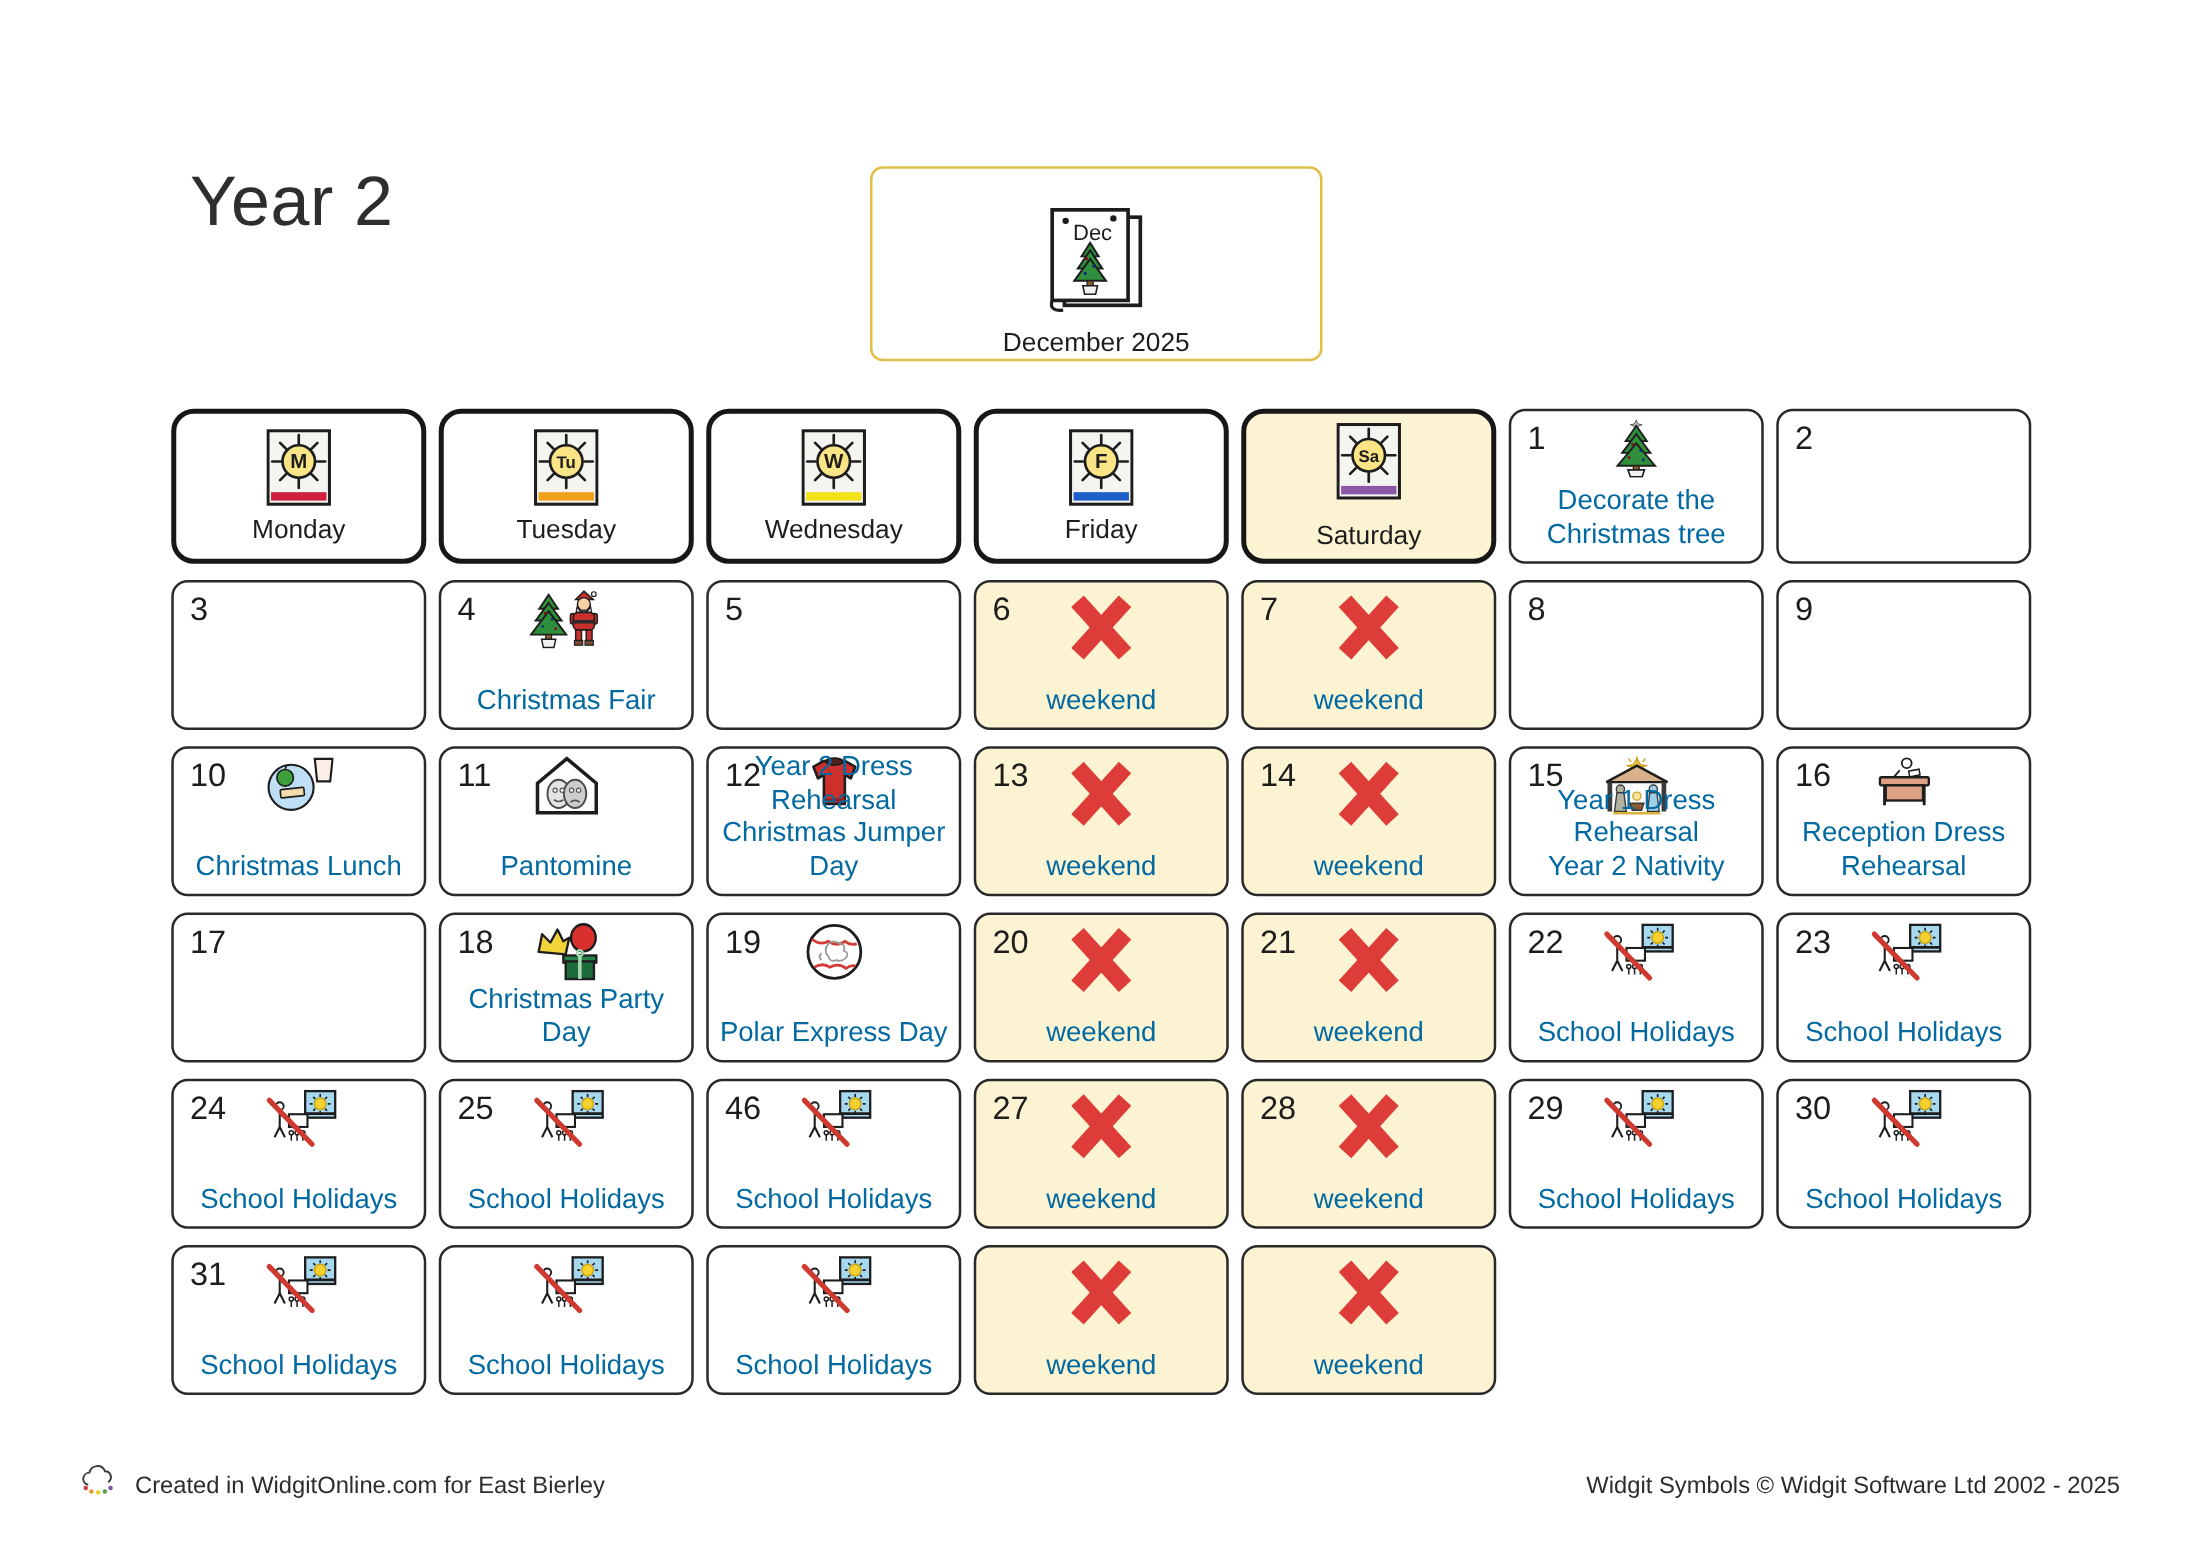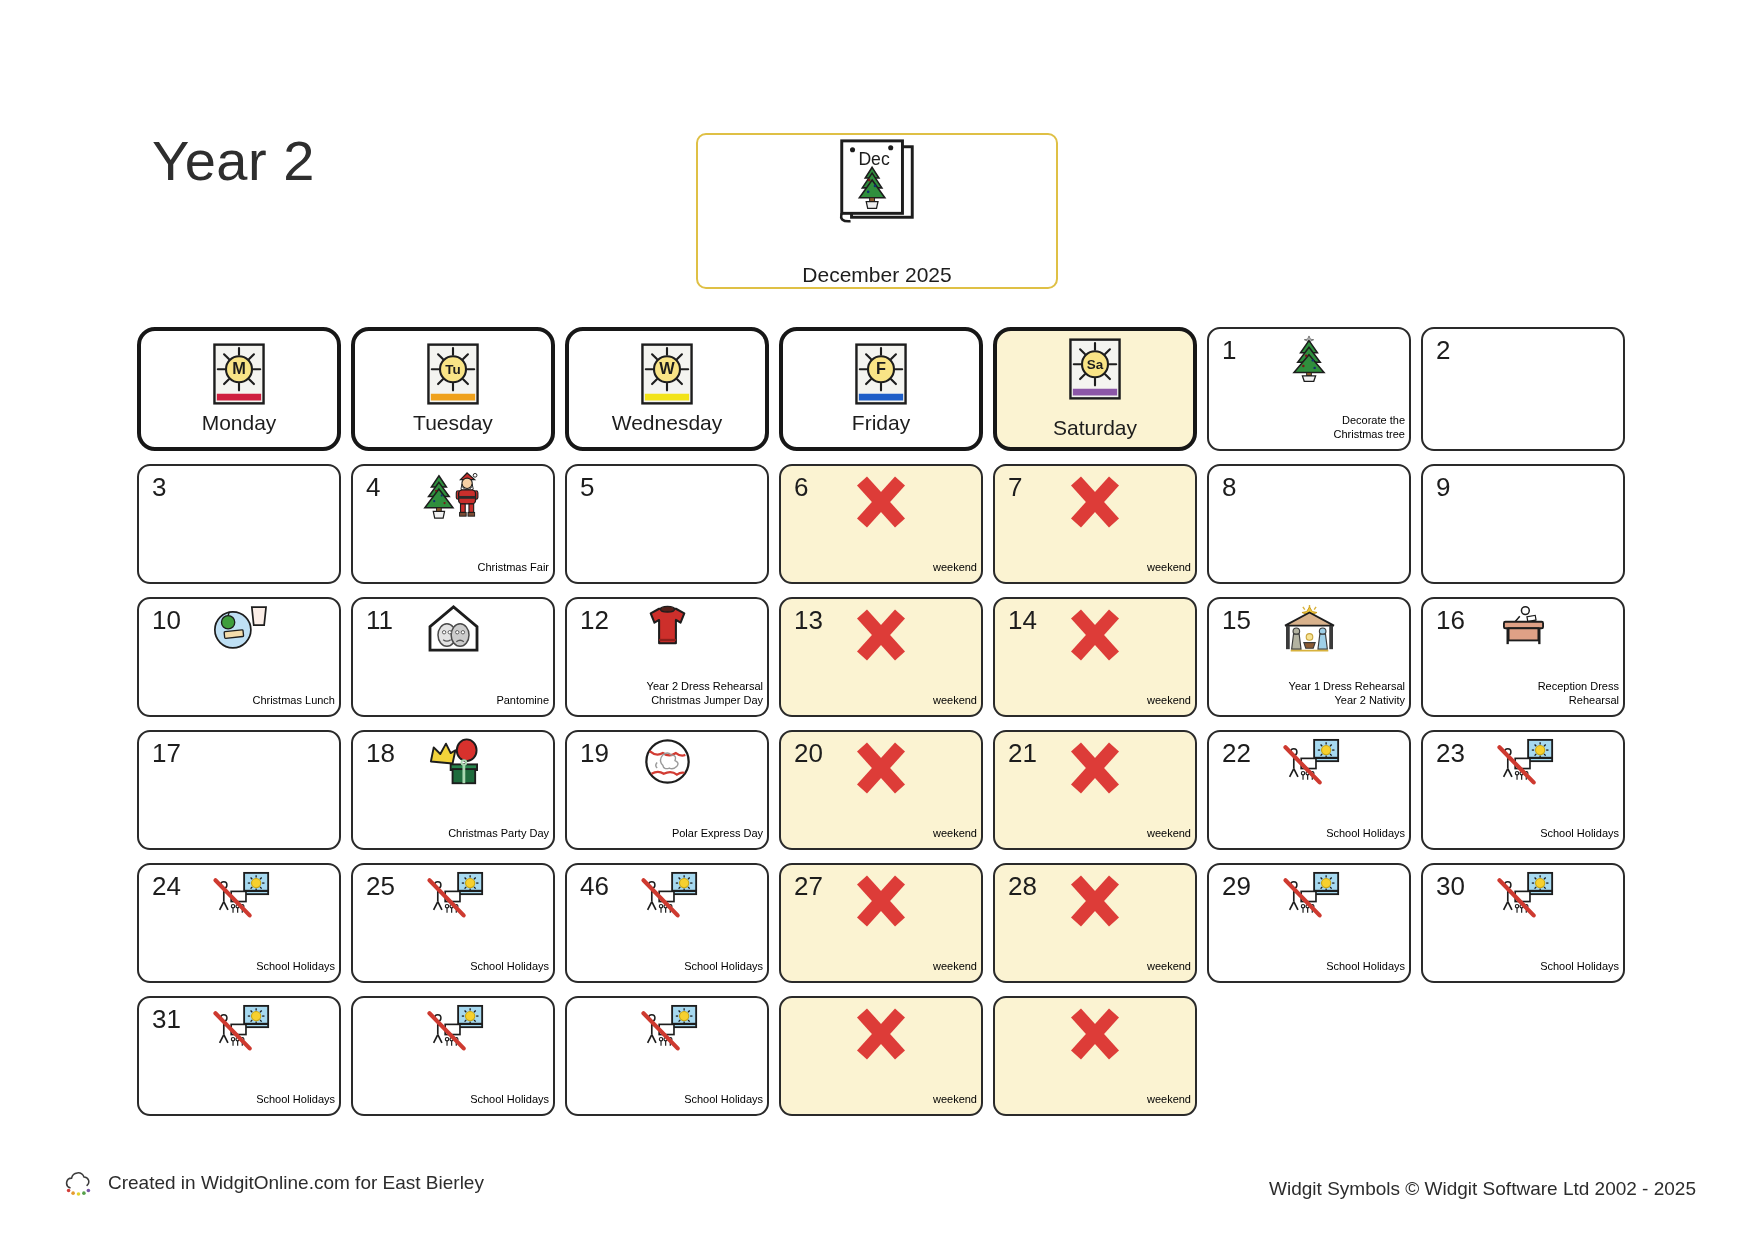--- a/index.html
+++ b/index.html
@@ -17,21 +17,21 @@
   }
   .title {
     position: absolute; left: 140px; top: 116px; margin: 12px;
     font-size: 56px; font-weight: 500; color: #2e2e2e; letter-spacing: .5px;
   }
   .month-box {
     position: absolute; left: 877px; top: 133px; transform: translateX(-50%);
     width: 358px; height: 152px;
     border: 2.5px solid var(--month-border); border-radius: 10px;
     background: #fff;
-    display: flex; flex-direction: column; align-items: center; justify-content: space-between;
+    display: flex; flex-direction: column; align-items: center; justify-content: flex-end;
   }
   .month-label { font-size: 21px; color: #1d1d1d; margin-top: 2px; }
   .grid {
     position: absolute; left: 137px; top: 327px; width: 1488px;
     display: grid;
     grid-template-columns: repeat(7, 1fr);
     grid-template-rows: 124px repeat(5, 120px);
     column-gap: 10px; row-gap: 13px;
   }
   .hcell {
@@ -42,26 +42,26 @@
   .hlabel { font-size: 21px; color: #1d1d1d; }
   .cell {
     position: relative; border: 2.3px solid #2a2a2a; border-radius: 13px; background: #fff;
   }
   .cell.weekend { background: var(--weekend-bg); }
   .num { position: absolute; top: 8px; left: 13px; font-size: 26px; line-height: 1; color: #1d1d1d; }
   .icon-wrap { position: absolute; top: 6px; left: 0; right: 0; display: flex; justify-content: center; }
   .cell.weekend .icon-wrap { top: 8px; }
   .label {
     position: absolute; left: 4px; right: 4px; bottom: 8px;
-    text-align: right; font-size: 11px; line-height: 1.22; color: #000000;
+    text-align: center; font-size: 22px; line-height: 1.22; color: #0369a1;
   }
   .ln { display: block; }
   .footer-left {
     position: absolute; left: 62px; top: 1172px;
-    display: flex; gap: 13px;
+    display: flex; align-items: center; gap: 13px;
     font-size: 19px; color: #2c2c2c;
   }
   .footer-right { position: absolute; right: 58px; top: 1178px; font-size: 19px; color: #2c2c2c; }
 </style>
 </head>
 <body>
 
 <div class="page">
   <h1 class="title">Year 2</h1>
 

